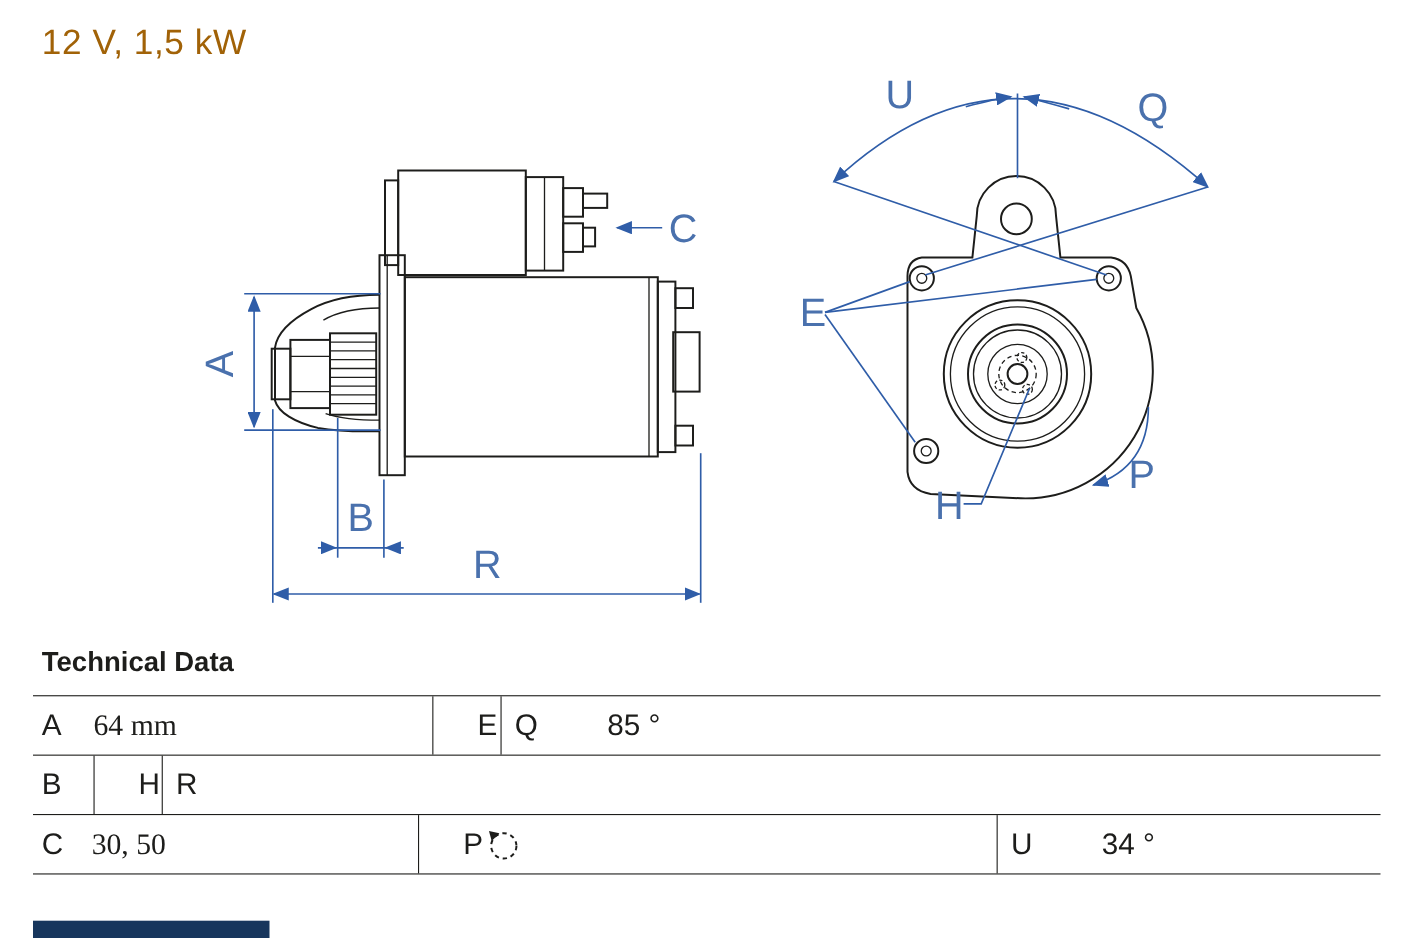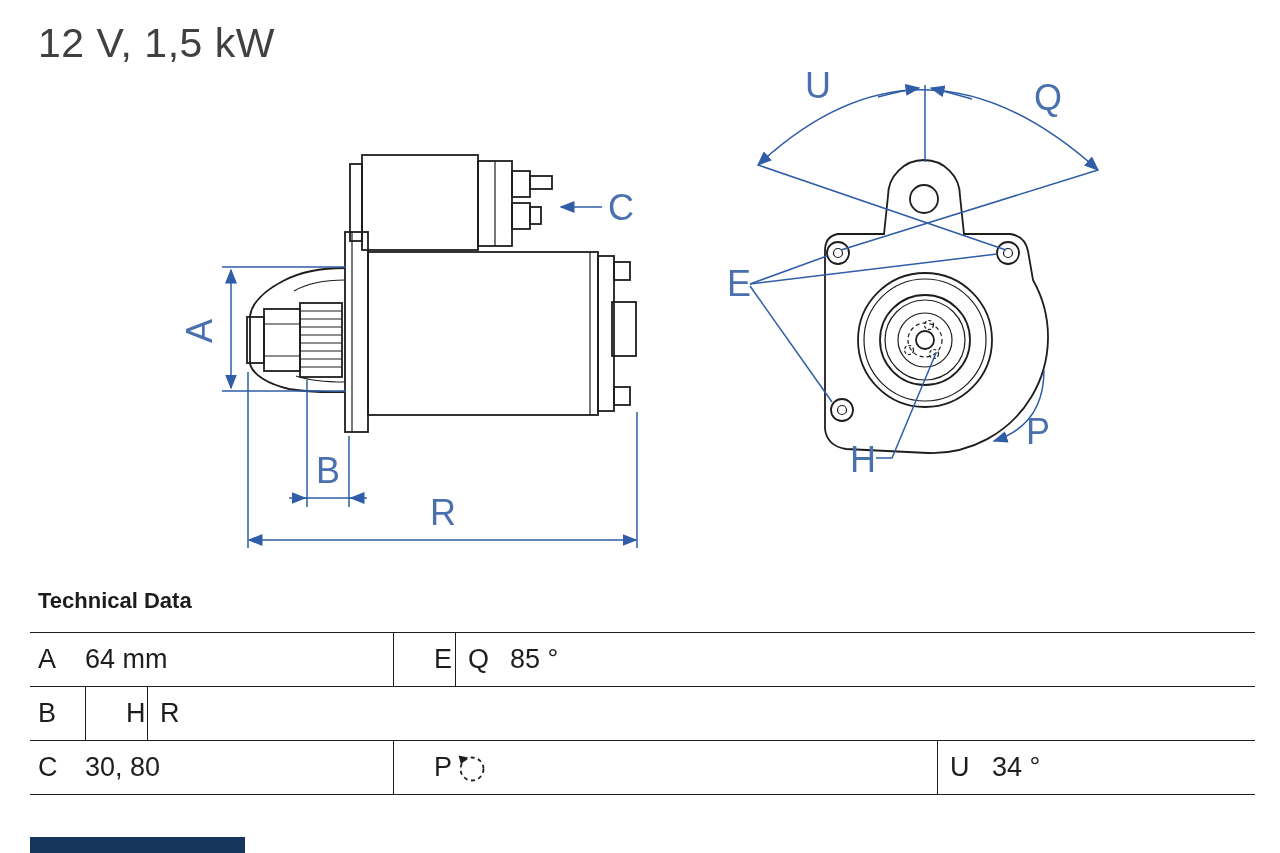--- a/index.html
+++ b/index.html
@@ -1,43 +1,43 @@
 <!DOCTYPE html>
 <html><head>
 <meta charset="utf-8">
 <style>
   html,body{margin:0;padding:0;}
   body{
     width:1280px;height:853px;position:relative;background:#ffffff;
     font-family:"Liberation Sans",sans-serif;color:#1d1d1b;overflow:hidden;
   }
   .page-title{
-    position:absolute;left:38px;top:20px;font-size:41px;font-weight:400;
-    letter-spacing:0.5px;color:#404040;
+    position:absolute;left:38px;top:20px;font-size:32px;font-weight:400;
+    letter-spacing:0.5px;color:#a16207;
   }
   #diagram-svg{position:absolute;left:0;top:0;}
   .blk{stroke:#1d1d1b;stroke-width:1.8;fill:none;}
   .blk-thin{stroke:#1d1d1b;stroke-width:1.2;fill:none;}
   .dim{stroke:#2f5da8;stroke-width:1.5;fill:none;}
   .dim-label{fill:#4a71ad;font-size:36px;font-weight:400;font-family:"Liberation Sans",sans-serif;}
   .section-heading{
-    position:absolute;left:38px;top:588px;font-size:22px;font-weight:700;color:#1d1d1b;
+    position:absolute;left:38px;top:588px;font-size:25px;font-weight:700;color:#1d1d1b;
   }
   .t-table{
     position:absolute;left:30px;top:632px;width:1225px;
     border-bottom:1.6px solid #1d1d1b;
   }
   .t-row{display:flex;height:54px;border-top:1.6px solid #1d1d1b;box-sizing:border-box;}
   .cell{display:flex;align-items:center;font-size:27px;box-sizing:border-box;height:100%;}
   .k1{width:55px;padding-left:8px;}
-  .v1{width:308px;}
+  .v1{width:308px;font-family:Liberation Serif, serif;}
   .k2{width:62px;padding-left:40px;border-left:1.6px solid #1d1d1b;}
   .v2{width:482px;}
   .k3{width:55px;padding-left:12px;border-left:1.6px solid #1d1d1b;}
-  .v3{width:263px;}
+  .v3{width:263px;margin-left:42px;}
   .brand-bar{
     position:absolute;left:30px;top:837px;width:215px;height:16px;background:#17365d;
   }
 </style>
 </head>
 <body>
 
 <div class="page-title">12 V, 1,5 kW</div>
 
 <svg id="diagram-svg" width="1280" height="580" viewBox="0 0 1280 580">
@@ -194,21 +194,21 @@
   </div>
 
   <div class="t-row">
     <div class="cell k1">B</div>
     <div class="cell k2">H</div>
     <div class="cell k3">R</div>
   </div>
 
   <div class="t-row">
     <div class="cell k1">C</div>
-    <div class="cell v1">30, 80</div>
+    <div class="cell v1">30, 50</div>
     <div class="cell k2">P</div>
     <div class="cell v2">
       <svg width="34" height="32" viewBox="0 0 34 32">
         <circle cx="17" cy="17" r="11.5" fill="none" stroke="#1d1d1b" stroke-width="1.8" stroke-dasharray="4 3.5"></circle>
         <polygon points="3.5,3.5 13,5.5 6,12.5" fill="#1d1d1b"></polygon>
       </svg>
     </div>
     <div class="cell k3">U</div>
     <div class="cell v3">34 °</div>
   </div>

